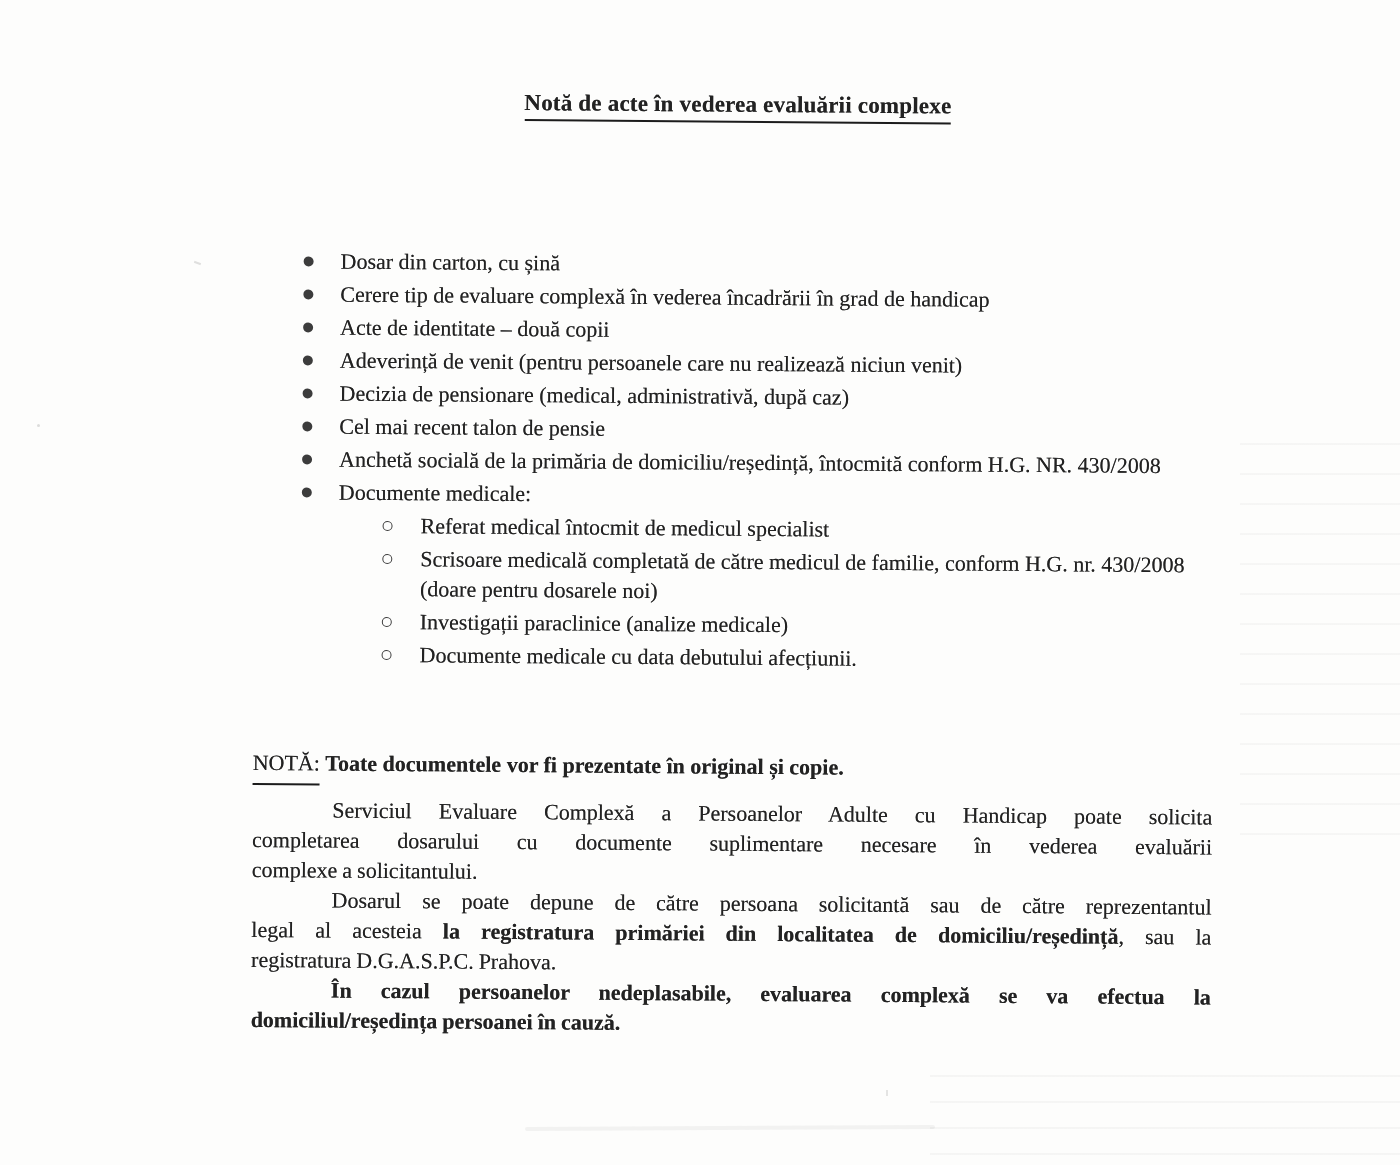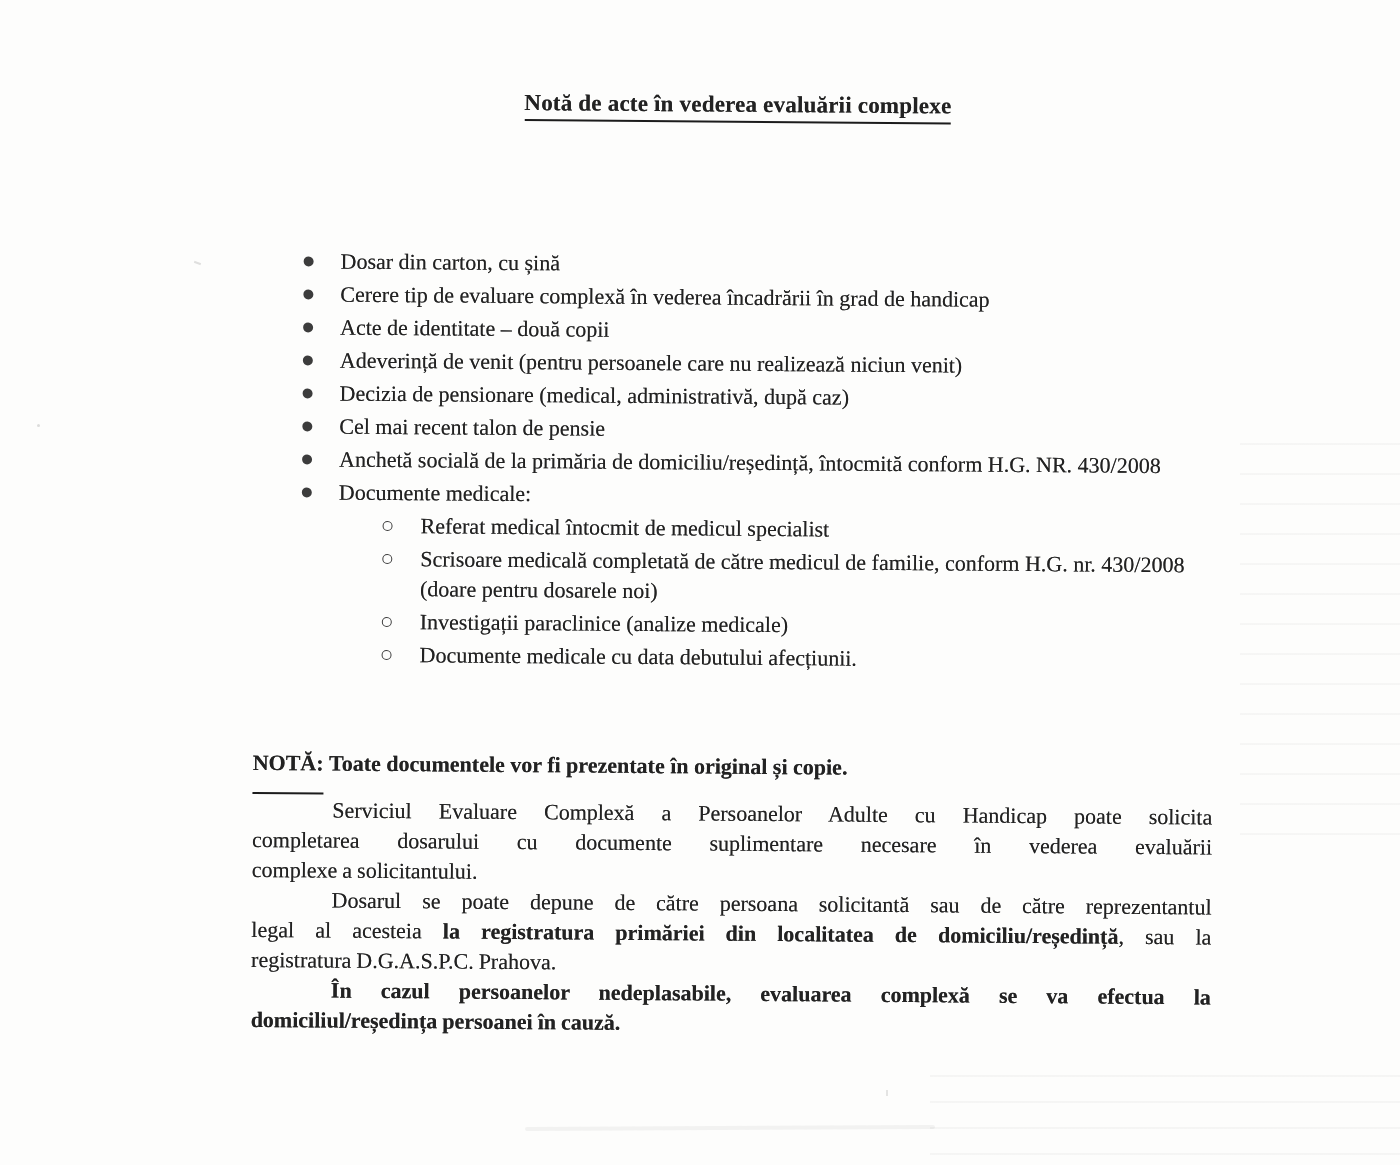--- a/index.html
+++ b/index.html
@@ -29,21 +29,21 @@
   ul{list-style:none;margin:0;padding:0;}
   .main-list{margin-top:124px;}
   li{display:flex;align-items:flex-start;font-size:22px;line-height:30px;margin-bottom:3px;}
   .main-list > li{padding-left:47px;}
   .dot{flex:none;width:10px;height:10px;border-radius:50%;background:#3c3c3c;margin-top:10px;}
   .main-list .li-text{margin-left:27px;}
   .sub-list > li{padding-left:128px;}
   .circ{flex:none;width:8px;height:8px;border:1.6px solid #3c3c3c;border-radius:50%;background:transparent;margin-top:10px;}
   .sub-list .li-text{margin-left:28px;max-width:770px;}
   .note-line{margin:79px 0 0 0;font-size:22px;line-height:30px;}
-  .note-label{font-weight:bold;border-bottom:2.5px solid #1c1c1c;padding-bottom:17px;}
+  .note-label{font-weight:normal;border-bottom:2.5px solid #1c1c1c;padding-bottom:8px;}
   .note-text{font-weight:bold;}
   .pline{
     margin:0;font-size:22px;line-height:30px;min-height:30px;
     word-spacing:-0.5px;
   }
   .pline.first{margin-top:17px;}
   .j{text-align:justify;text-align-last:justify;}
   .ind{text-indent:80px;}
   .b{font-weight:bold;}
   

